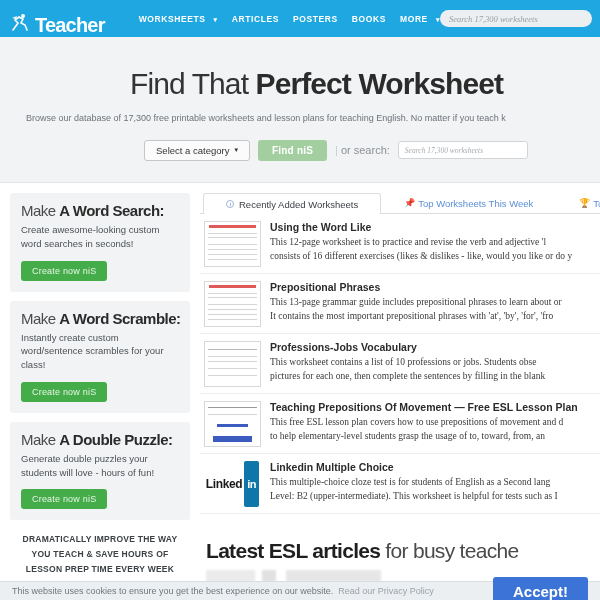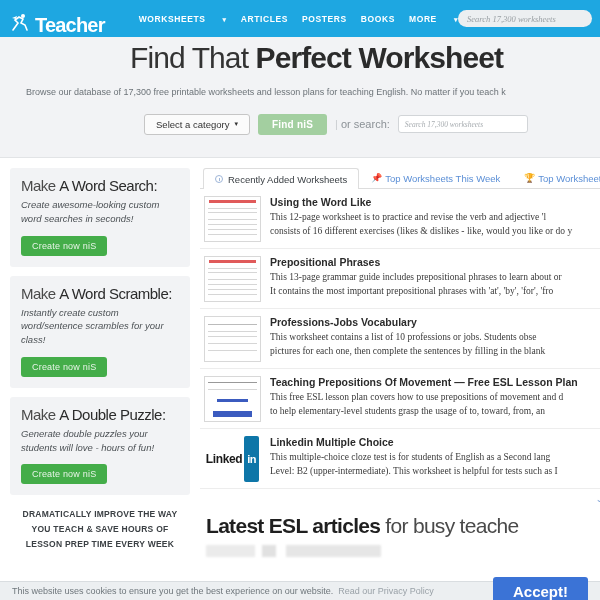--- a/index.html
+++ b/index.html
@@ -26,37 +26,37 @@
     background:#1EA7E1; padding:0 1px;
   }
   .logo-teacher{
     font-size:20px; font-weight:bold; letter-spacing:-0.8px;
     display:block; margin-top:12px;
   }
   .nav{ display:flex; align-items:center; gap:14px; margin-left:34px; }
   .nav-item{
     color:#ffffff; font-size:8.5px; font-weight:bold;
     letter-spacing:0.6px; white-space:nowrap; cursor:pointer;
-    display:flex; align-items:flex-end; gap:17px;
+    display:flex; align-items:flex-end; gap:8px;
   }
   .caret{ font-size:7px; opacity:.95; }
   .header-search{
     margin-left:auto; width:160px; height:17px;
     background:#eceff1; border-radius:9px;
     display:flex; align-items:center; padding:0 9px;
   }
   .header-search span{
     font-size:8.5px; color:#9aa0a4; font-style:italic;
     font-family:"Liberation Serif", serif;
   }
 
   
   .hero{
     background:#f2f3f5; border-bottom:1px solid #e2e4e6;
-    height:121px; padding-top:4px; text-align:center;
+    height:146px; padding-top:30px; text-align:center;
     position:relative; overflow:hidden;
   }
   .hero h1{
     margin:0; font-size:30px; font-weight:300; color:#333;
     letter-spacing:-0.9px; white-space:nowrap;
     padding-left:130px; text-align:left;
   }
   .hero h1 b{ font-weight:bold; color:#2b2b2b; }
   .hero p{
     margin:10px 0 0 0; font-size:9px; color:#6c7378; line-height:1.65;
@@ -100,44 +100,44 @@
 
   
   .promo{
     background:#f2f3f5; border-radius:3px;
     padding:9px 11px 11px 11px; margin-bottom:9px;
   }
   .promo h3{
     margin:0 0 4px 0; font-size:15px; font-weight:300;
     color:#4a4a4a; letter-spacing:-0.5px; white-space:nowrap;
   }
-  .promo h3 b{ font-weight:normal; color:#2b2b2b; }
+  .promo h3 b{ font-weight:bold; color:#2b2b2b; }
   .promo p{
-    margin:0 0 9px 0; font-size:9.5px; color:#4c5155; line-height:1.45;font-style:italic;
+    margin:0 0 9px 0; font-size:9.5px; color:#4c5155; line-height:1.45;
   }
   .promo-btn{
     display:inline-block; background:#44ad49; border:none; border-radius:3px;
     color:#e7f4e7; font-size:9px; padding:5px 11px; cursor:pointer;
     letter-spacing:.2px;
   }
   .sidebar-tagline{
     margin:12px 4px 0 4px; text-align:center;
     font-size:8.5px; font-weight:bold; color:#3c4145;
     line-height:1.75; letter-spacing:.25px;
   }
 
   
   .tabs{
     display:flex; align-items:flex-end; gap:0;
     border-bottom:1px solid #ddd; height:21px;
     padding-left:3px;
   }
   .tab{
     display:flex; align-items:center; gap:5px;
-    height:21px; padding:0 11px; font-size:9.5px;
+    height:21px; padding:0 22px; font-size:9.5px;
     color:#5b8fd6; cursor:pointer; white-space:nowrap;
     border:1px solid transparent; border-bottom:none;
   }
   .tab.active{
     color:#3b4045; background:#fff;
     border-color:#ddd; border-radius:3px 3px 0 0;
     margin-bottom:-1px;
   }
   .tab-ico{ width:9px; height:9px; display:inline-block; position:relative; }
   .ico-clock{

